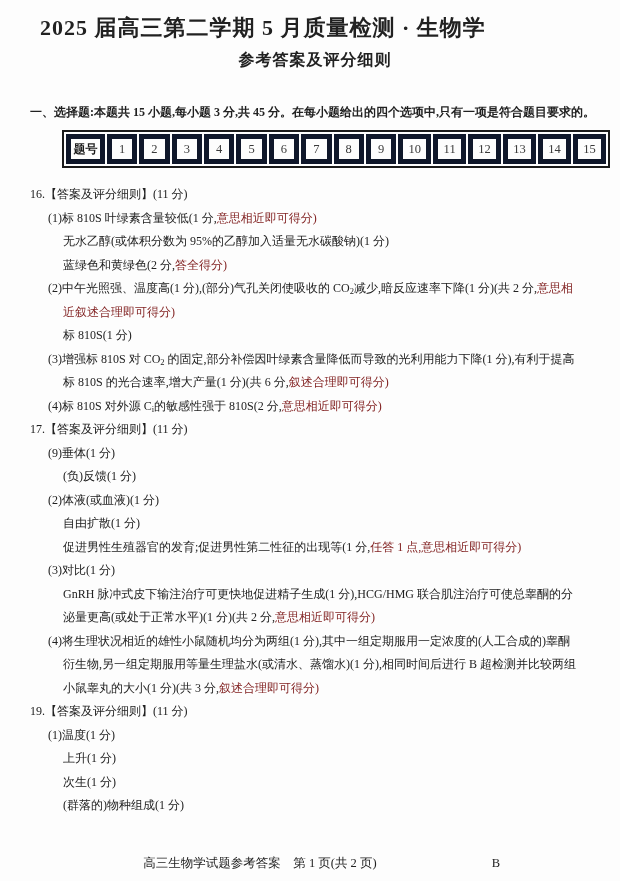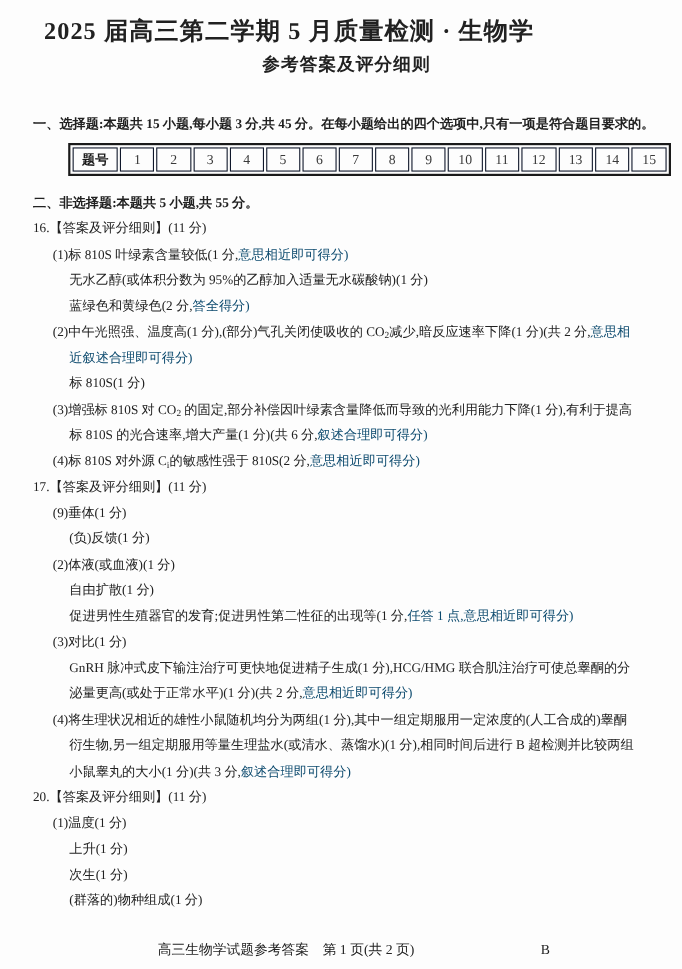--- a/index.html
+++ b/index.html
@@ -26,36 +26,36 @@
     margin: 0 0 9px 0; white-space: nowrap; font-family: Liberation Serif, serif;
   }
   .sec-heading.second { margin-bottom: 3px; }
 
   table.ans {
     border-collapse: separate; border-spacing: 2px;
     border: 2px solid #1a1a1a;
     margin: 0 0 15px 32px;
   }
   table.ans td {
-    border: 1px solid #0f172a;
+    border: 5px solid #0f172a;
     width: 30.5px; height: 20px; padding: 0;
     text-align: center; vertical-align: middle;
     font-size: 12.5px; color: #3a3a3a;
   }
   table.ans td.rowhead {
     width: 41px; font-weight: bold; color: #1a1a1a; font-size: 12px;
   }
 
   .q-line {
     font-size: 12px; line-height: 23.5px; white-space: nowrap;
   }
   .q-head .q-title { font-weight: normal; }
   .ind1 { padding-left: 18px; }
   .ind2 { padding-left: 33px; }
-  .pink { color: #0c4a6e; }
+  .pink { color: #7f1d1d; }
   .q-line sub {
     font-size: 8.5px; line-height: 0; vertical-align: -2px;
   }
 
   .footer {
     position: absolute; bottom: 9px; left: 0; width: 520px;
     font-size: 12.5px; text-align: center; line-height: 18px;
   }
   .footer .footer-right {
     position: absolute; right: 20px; top: 0; font-size: 12.5px;
@@ -86,21 +86,20 @@
           <td>10</td>
           <td>11</td>
           <td>12</td>
           <td>13</td>
           <td>14</td>
           <td>15</td>
         </tr>
       </tbody>
   </table>
 
-  <div class="sec-heading second">二、非选择题:本题共 5 小题,共 55 分。</div>
 
   <div id="questions">
       <div>
         <div class="q-line q-head"><span>16.</span><span class="q-title">【答案及评分细则】</span><span>(11 分)</span></div>
         <div class="q-line ind1"><span>(1)标 810S 叶绿素含量较低(1 分,</span><span class="pink">意思相近即可得分)</span></div>
         <div class="q-line ind2"><span>无水乙醇(或体积分数为 95%的乙醇加入适量无水碳酸钠)(1 分)</span></div>
         <div class="q-line ind2"><span>蓝绿色和黄绿色(2 分,</span><span class="pink">答全得分)</span></div>
         <div class="q-line ind1"><span>(2)中午光照强、温度高(1 分),(部分)气孔关闭使吸收的 CO</span><sub>2</sub><span>减少,暗反应速率下降(1 分)(共 2 分,</span><span class="pink">意思相</span></div>
         <div class="q-line ind2"><span class="pink">近叙述合理即可得分)</span></div>
         <div class="q-line ind2"><span>标 810S(1 分)</span></div>
@@ -116,21 +115,21 @@
         <div class="q-line ind2"><span>自由扩散(1 分)</span></div>
         <div class="q-line ind2"><span>促进男性生殖器官的发育;促进男性第二性征的出现等(1 分,</span><span class="pink">任答 1 点,意思相近即可得分)</span></div>
         <div class="q-line ind1"><span>(3)对比(1 分)</span></div>
         <div class="q-line ind2"><span>GnRH 脉冲式皮下输注治疗可更快地促进精子生成(1 分),HCG/HMG 联合肌注治疗可使总睾酮的分</span></div>
         <div class="q-line ind2"><span>泌量更高(或处于正常水平)(1 分)(共 2 分,</span><span class="pink">意思相近即可得分)</span></div>
         <div class="q-line ind1"><span>(4)将生理状况相近的雄性小鼠随机均分为两组(1 分),其中一组定期服用一定浓度的(人工合成的)睾酮</span></div>
         <div class="q-line ind2"><span>衍生物,另一组定期服用等量生理盐水(或清水、蒸馏水)(1 分),相同时间后进行 B 超检测并比较两组</span></div>
         <div class="q-line ind2"><span>小鼠睾丸的大小(1 分)(共 3 分,</span><span class="pink">叙述合理即可得分)</span></div>
       </div>
       <div>
-        <div class="q-line q-head"><span>20.</span><span class="q-title">【答案及评分细则】</span><span>(11 分)</span></div>
+        <div class="q-line q-head"><span>19.</span><span class="q-title">【答案及评分细则】</span><span>(11 分)</span></div>
         <div class="q-line ind1"><span>(1)温度(1 分)</span></div>
         <div class="q-line ind2"><span>上升(1 分)</span></div>
         <div class="q-line ind2"><span>次生(1 分)</span></div>
         <div class="q-line ind2"><span>(群落的)物种组成(1 分)</span></div>
       </div>
     </div>
 </div>
 
 <div class="footer">
   <span>高三生物学试题参考答案　第 1 页(共 2 页)</span>

